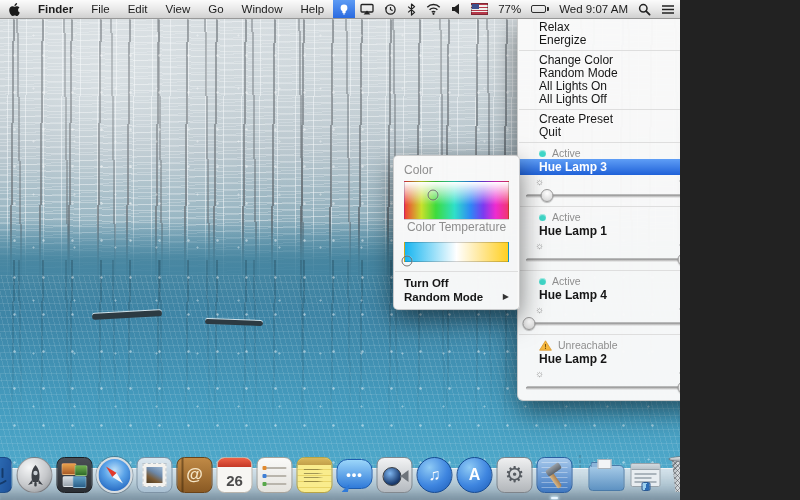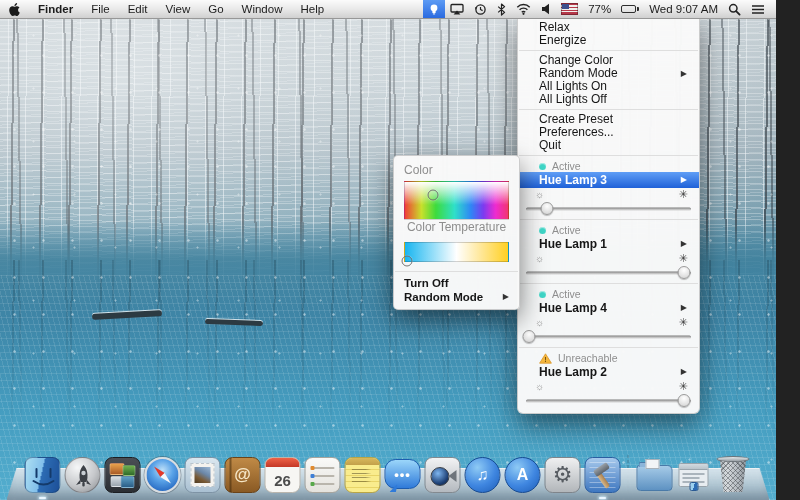--- a/index.html
+++ b/index.html
@@ -1,16 +1,16 @@
 <!DOCTYPE html>
 <html><head>
 <meta charset="utf-8">
 <style>
   html,body{margin:0;padding:0;background:#222;}
-  .screen{position:relative;width:776px;height:500px;overflow:hidden;
+  .screen{position:relative;width:680px;height:500px;overflow:hidden;
     font-family:"Liberation Sans",sans-serif;-webkit-font-smoothing:antialiased;}
 
   
   .wallpaper{position:absolute;inset:0;
     background:linear-gradient(180deg,#c6cfd4 0%,#b3c1c8 16%,#9db0ba 30%,#7ba0b0 42%,#4e8aa5 55%,#3d88a9 70%,#46a0c4 86%,#52adcf 100%);}
   .trees{position:absolute;left:0;right:0;top:0;height:64%;
     background:
       repeating-linear-gradient(90.7deg, rgba(52,62,70,0) 0 13px, rgba(52,62,70,.72) 13px 15px, rgba(52,62,70,0) 15px 29px),
       repeating-linear-gradient(89.1deg, rgba(44,54,62,0) 0 21px, rgba(44,54,62,.5) 21px 23px, rgba(44,54,62,0) 23px 47px),
       repeating-linear-gradient(90.3deg, rgba(255,255,255,0) 0 8px, rgba(240,245,248,.55) 8px 9px, rgba(255,255,255,0) 9px 18px),
@@ -296,23 +296,20 @@
         <span>All Lights On</span>
       </div>
     <div class="mi">
         <span>All Lights Off</span>
       </div>
     <div class="msep"></div>
     <div class="mi">
         <span>Create Preset</span>
       </div>
     <div class="mi">
-        <span>Preferences...</span>
-      </div>
-    <div class="mi">
         <span>Quit</span>
       </div>
     <div class="msep"></div>
 
     <div>
       <div class="lamp-status">
         <span class="dot"></span>
         <span>Active</span>
       </div>
       <div class="lamp-name selected">

